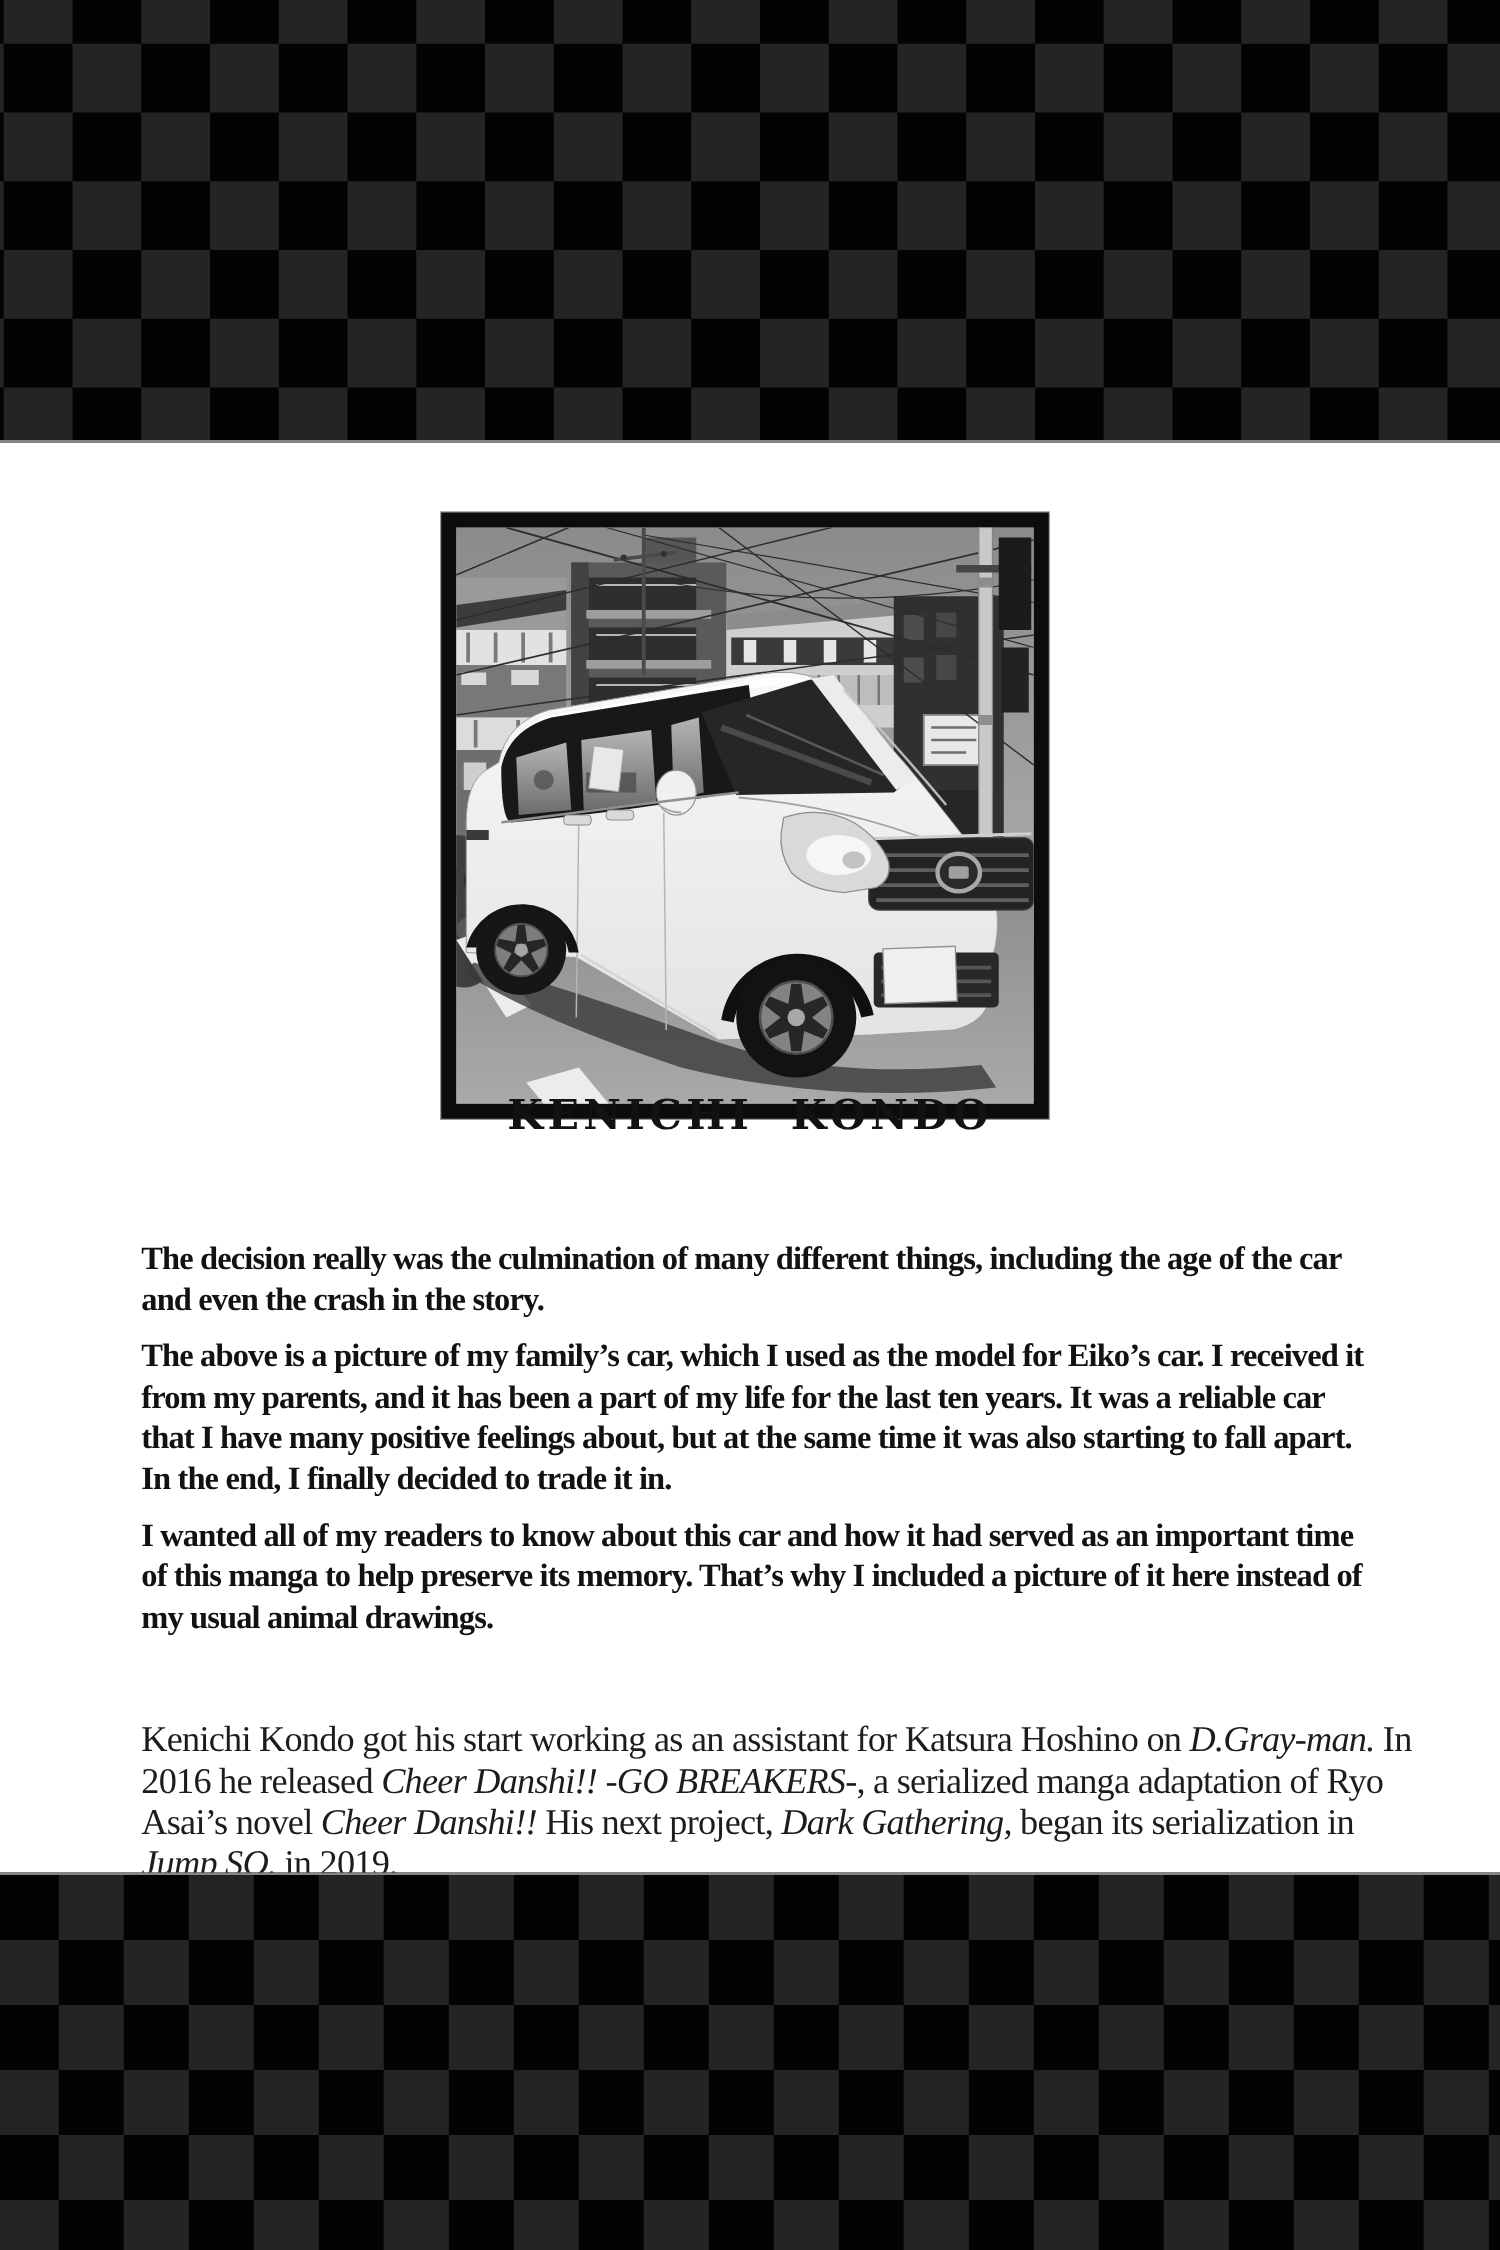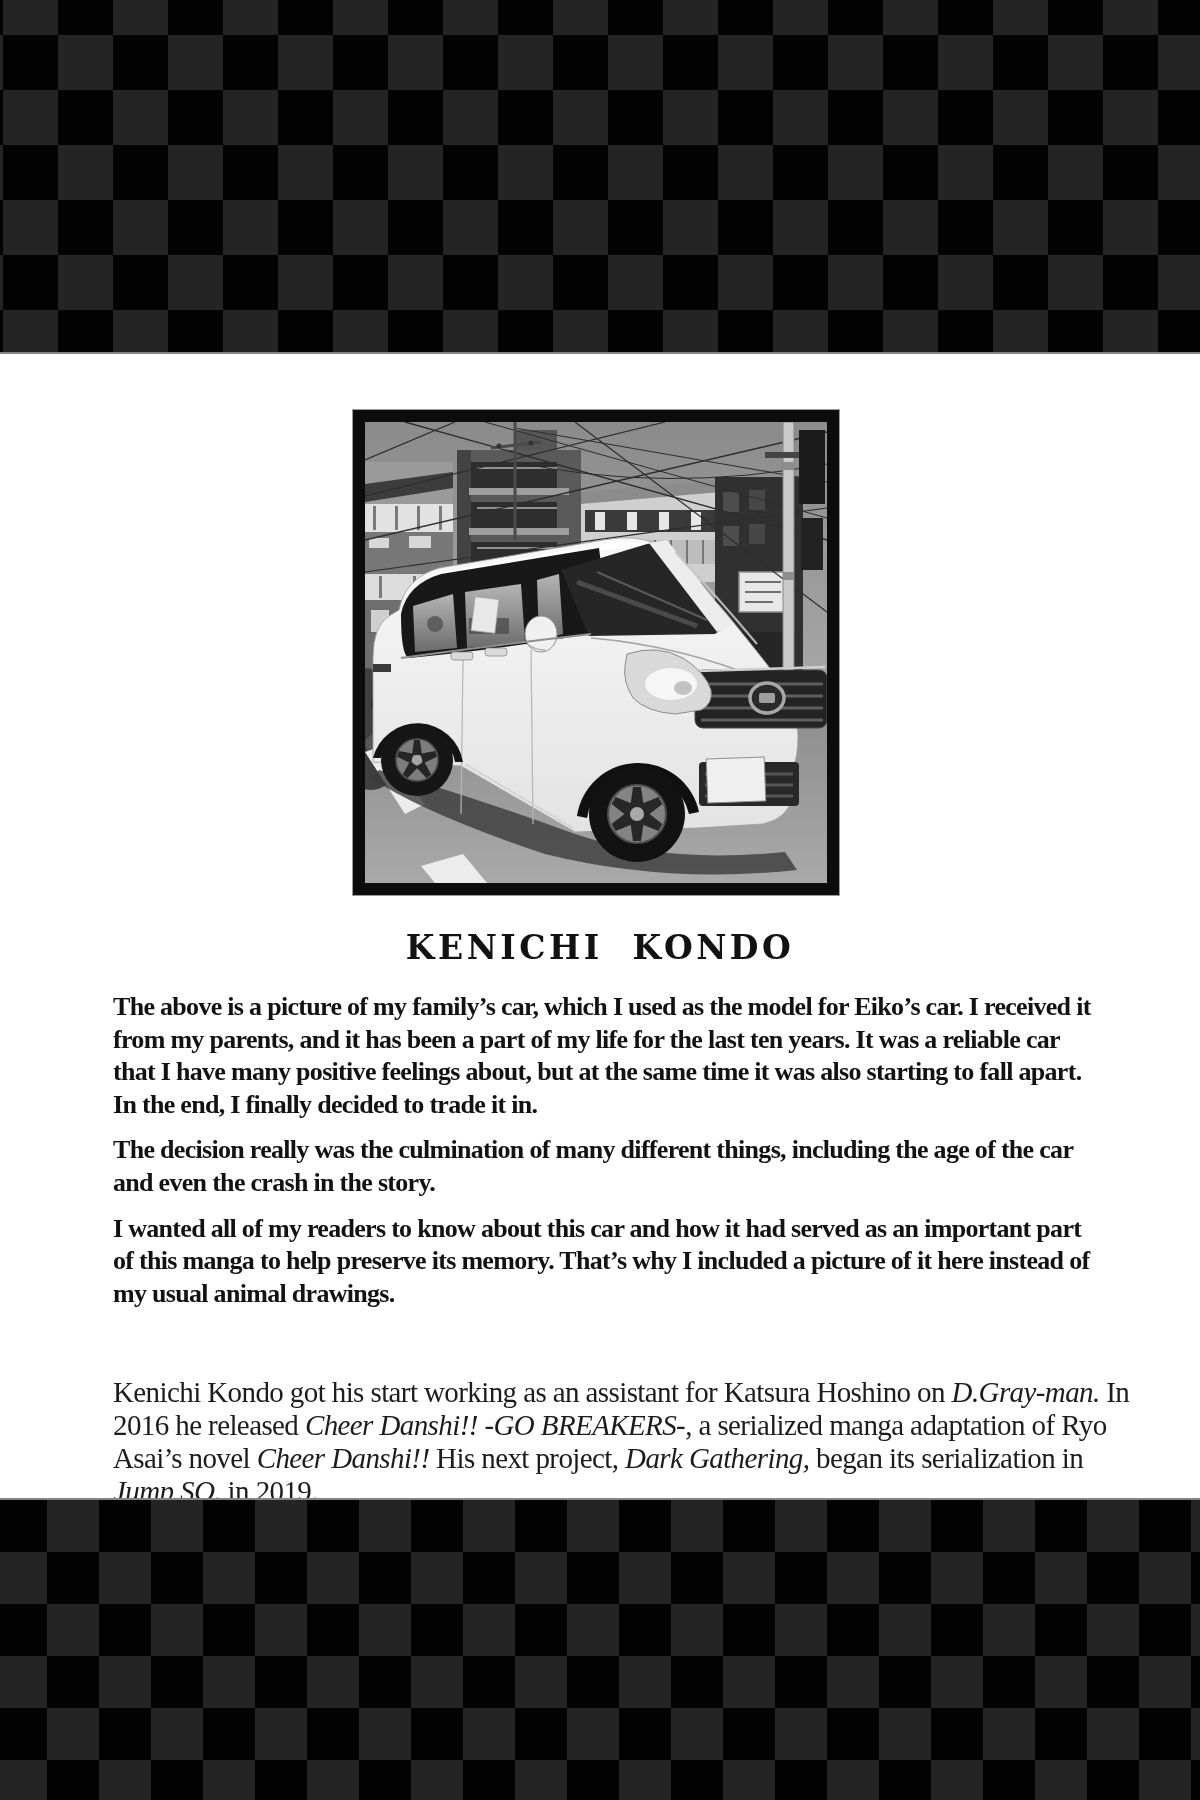--- a/index.html
+++ b/index.html
@@ -27,21 +27,21 @@
   
   .photo-frame{
     position:absolute;left:353px;top:410px;width:462px;height:461px;
     border:12px solid var(--frame_black,#0c0c0c);
     box-shadow:0 0 0 1px #9b9b9b;
     margin:0;padding:0;background:#9a9a9a;
   }
   .photo-frame svg{display:block;}
   
   .author-name{
-    position:absolute;top:926px;left:0;width:100%;margin:0;
+    position:absolute;top:870px;left:0;width:100%;margin:0;
     text-align:center;
     font-family:"DejaVu Serif", serif;
     font-weight:bold;font-size:33px;line-height:44px;
     letter-spacing:3.5px;word-spacing:15px;
     color:var(--text_black,#121212);
   }
   
   .afterword{
     position:absolute;left:113px;top:991px;width:990px;
     color:var(--text_black,#121212);
@@ -302,22 +302,22 @@
           </g>
           <circle cx="272" cy="392" r="7" fill="#a8a8a8"></circle>
         </g>
       </g>
     </svg>
   </figure>
 
   <h1 class="author-name">KENICHI KONDO</h1>
 
   <section class="afterword">
+    <p>The decision really was the culmination of many different things, including the age of the car and even the crash in the story.</p>
     <p>The above is a picture of my family’s car, which I used as the model for Eiko’s car. I received it from my parents, and it has been a part of my life for the last ten years. It was a reliable car that I have many positive feelings about, but at the same time it was also starting to fall apart. In the end, I finally decided to trade it in.</p>
-    <p>The decision really was the culmination of many different things, including the age of the car and even the crash in the story.</p>
-    <p>I wanted all of my readers to know about this car and how it had served as an important part of this manga to help preserve its memory. That’s why I included a picture of it here instead of my usual animal drawings.</p>
+    <p>I wanted all of my readers to know about this car and how it had served as an important time of this manga to help preserve its memory. That’s why I included a picture of it here instead of my usual animal drawings.</p>
   </section>
 
   <p class="bio"><span>Kenichi Kondo got his start working as an assistant for Katsura Hoshino on </span><i>D.Gray-man.</i><span> In 2016 he released </span><i>Cheer Danshi!! -GO BREAKERS-</i><span>, a serialized manga adaptation of Ryo Asai’s novel </span><i>Cheer Danshi!!</i><span> His next project, </span><i>Dark Gathering,</i><span> began its serialization in </span><i>Jump SQ.</i><span> in 2019.</span></p>
 
   <div class="checker checker-bottom"></div>
 
 </div>
 
 </body></html>

